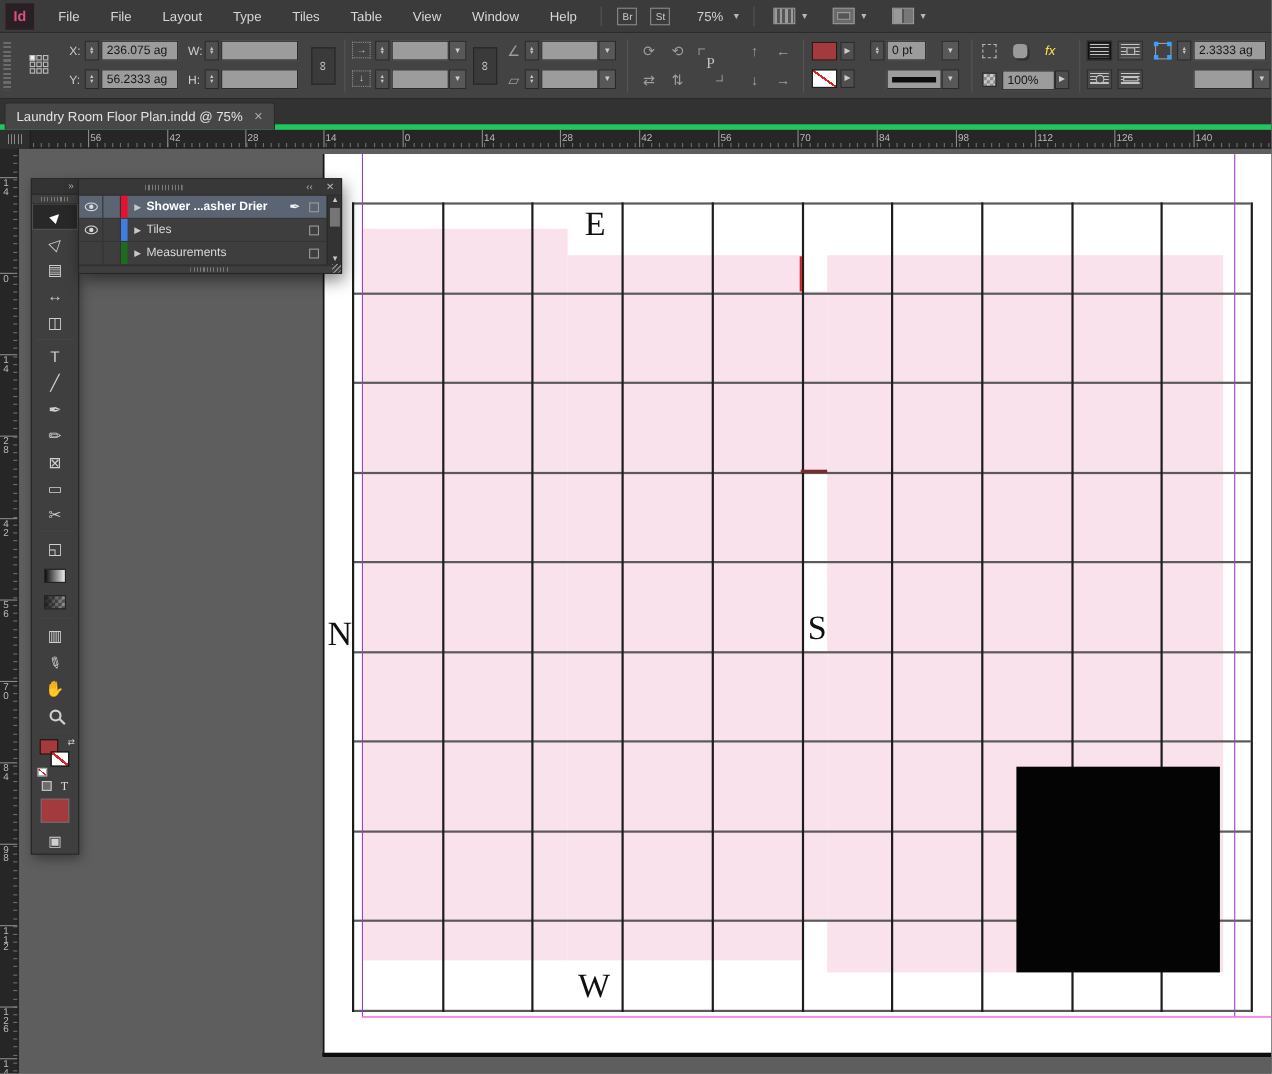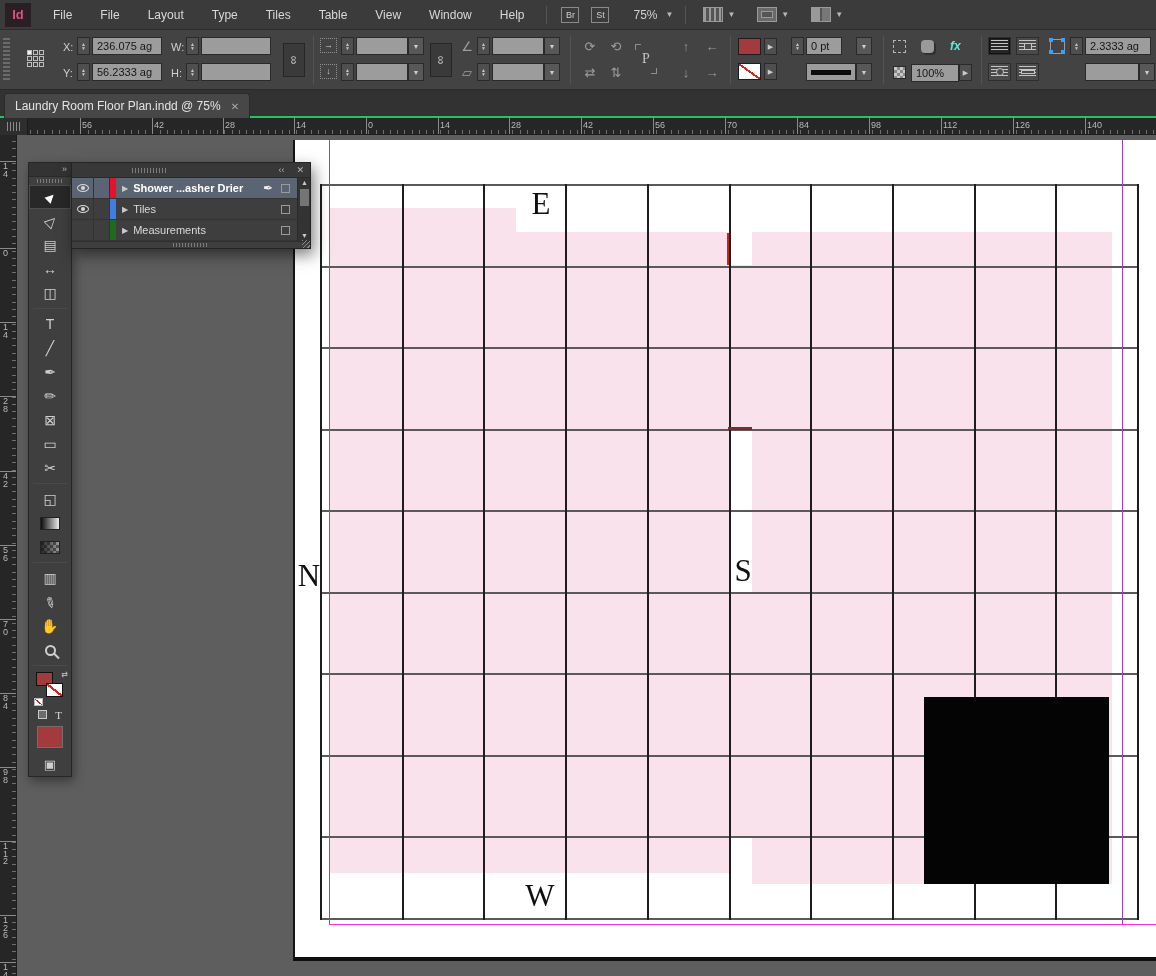--- a/index.html
+++ b/index.html
@@ -57,38 +57,38 @@
   .pproxy::after { content:''; position:absolute; bottom:3px; right:1px; width:5px; height:5px;
     border-bottom:1px solid #8f8f8f; border-right:1px solid #8f8f8f; }
   .swatch { width:23px; height:17px; border:1px solid #1d1d1d; }
   .swatch.fillcol { background:#a23a3e; }
   .swatch.nonecol { background:linear-gradient(to top right,#fff 46%,#d22 46%,#d22 54%,#fff 54%); }
   .strokestyle { width:50px; height:18px; background:#9c9c9c; border:1px solid #2a2a2a;
     display:flex; align-items:center; }
   .strokestyle i { display:block; width:40px; height:5px; background:#0c0c0c; margin:0 auto; }
   .ic-dotted { width:13px; height:13px; border:1px dashed #b5b5b5; }
   .ic-rounded { width:13px; height:13px; background:#9a9a9a; border-radius:4px; box-shadow:2px 2px 0 #2f2f2f; }
-  .ic-fx { color:#5eead4; font-size:12px; font-style:italic; font-weight:bold; }
+  .ic-fx { color:#fde047; font-size:12px; font-style:italic; font-weight:normal; }
   .ic-checker { width:13px; height:13px; border:1px solid #2a2a2a;
     background-image:linear-gradient(45deg,#888 25%,transparent 25%,transparent 75%,#888 75%),
                      linear-gradient(45deg,#888 25%,#c9c9c9 25%,#c9c9c9 75%,#888 75%);
     background-size:6px 6px; background-position:0 0,3px 3px; }
   .twicon { width:23px; height:18px; border:1px solid #2e2e2e; background:#4a4a4a; position:relative; display:flex; align-items:center; justify-content:center; }
   .twicon.sel { background:#262626; box-shadow:inset 0 0 0 1px #111; }
   .twicon .lines { width:17px; height:12px;
     background:repeating-linear-gradient(180deg,#c4c4c4 0 1px,transparent 1px 3px); }
   .twicon .blk { position:absolute; width:8px; height:7px; background:#4a4a4a; border:1px solid #c4c4c4; }
   .twicon .crc { position:absolute; width:8px; height:8px; background:#4a4a4a; border:1px solid #c4c4c4; border-radius:50%; }
   .frameicon { width:15px; height:15px; border:1px solid #9c9c9c; position:relative; }
   .frameicon::after { content:''; position:absolute; width:4px; height:4px; background:#3aa0ff;
     top:-2px; left:-2px; box-shadow:12px 0 #3aa0ff, 0 12px #3aa0ff, 12px 12px #3aa0ff; }
 
   
   #tabbar { position:absolute; left:0; top:90px; width:1156px; height:28px; background:#323232;
-    border-bottom:2px solid #22c55e; z-index:30; }
+    border-bottom:5px solid #22c55e; z-index:30; }
   #doc-tab { position:absolute; left:4px; top:3px; height:25px; background:#474747;
     border:1px solid #2b2b2b; border-bottom:none; border-radius:3px 3px 0 0; display:flex;
     align-items:center; padding:0 10px; }
   #doc-tab .title { color:#e3e3e3; font-size:12px; }
   #doc-tab .close { color:#a9a9a9; font-size:10px; margin-left:10px; }
 
   
   #ruler-top { position:absolute; left:0; top:118px; width:1156px; height:17px; background:#262626;
     border-bottom:1px solid #1c1c1c; z-index:25; overflow:hidden; }
   #ruler-corner { position:absolute; left:0; top:118px; width:28px; height:17px; background:#2e2e2e;

